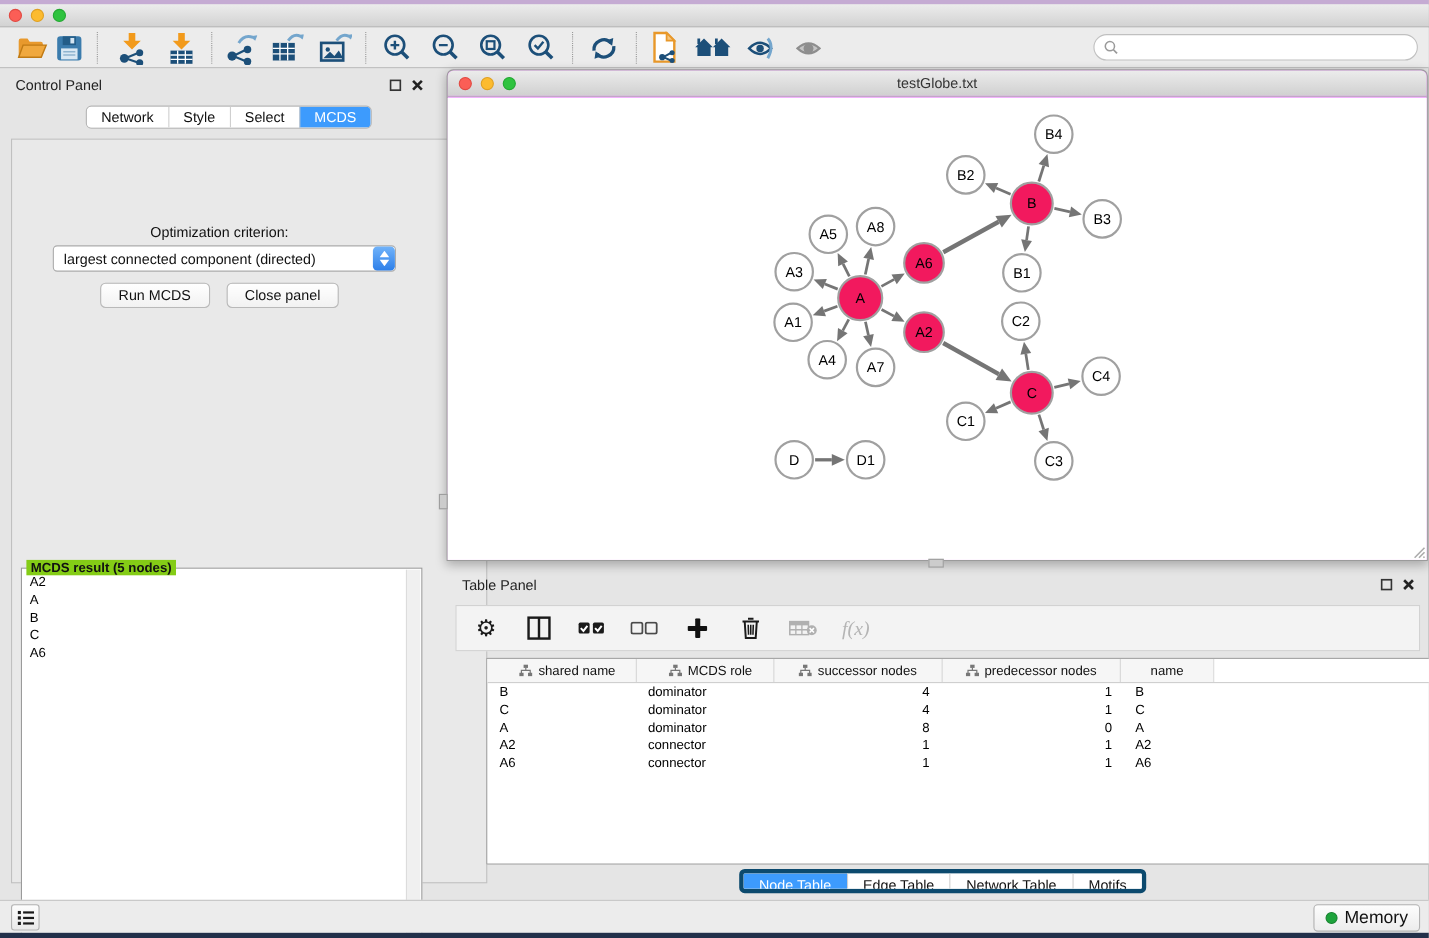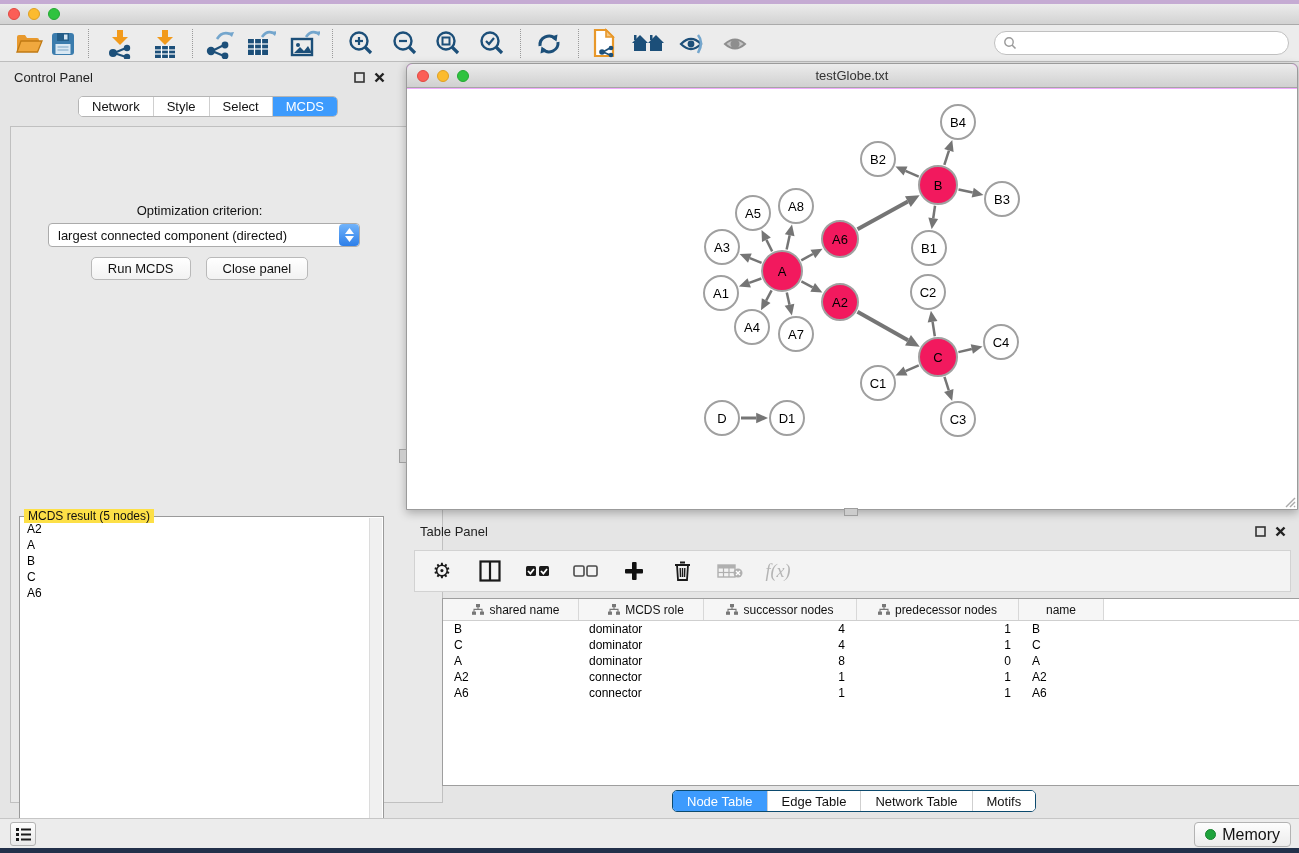--- a/index.html
+++ b/index.html
@@ -49,21 +49,21 @@
     background:linear-gradient(#71b3fa,#2d7fe9); display:flex; flex-direction:column;
     align-items:center; justify-content:center; gap:2px; }
   .btn-row { position:absolute; left:0; top:130px; width:377px; display:flex; justify-content:center; gap:15px; }
   .btn { background:linear-gradient(#ffffff,#f2f2f2); border:1px solid #b9b9b9; border-radius:5px;
     font-size:13px; color:#111; height:23px; padding:0 16px; cursor:pointer;
     font-family:"Liberation Sans", sans-serif; }
 
   .fieldset { position:absolute; left:8px; top:389px; width:365px; height:341px;
     border:1px solid #9a9a9a; background:#fff; }
   .fieldset .legend { position:absolute; top:-8px; left:4px; font-size:12px; color:#111;
-    background:#fde047; padding:0 4px; }
+    background:#84cc16; padding:0 4px;font-weight:bold; }
   .result-list { position:absolute; left:1px; top:4px; right:16px; bottom:1px; overflow:hidden; }
   .result-item { font-size:12px; line-height:16px; padding-left:6px; color:#000; cursor:default; }
   .v-scrolltrack { position:absolute; right:1px; top:1px; bottom:1px; width:13px;
     background:#f0f0f0; border-left:1px solid #dcdcdc; }
 
   
   .net-window { position:absolute; left:406px; top:63px; width:892px; height:447px;
     border:1px solid #9b9b9b; border-radius:6px 6px 0 0; box-shadow:0 3px 10px rgba(0,0,0,.28);
     background:#f0abfc; }
   .net-titlebar { position:absolute; left:0; top:0; width:100%; height:24px;
@@ -93,21 +93,21 @@
   .trow { display:flex; height:16px; align-items:center; cursor:pointer; }
   .td { font-size:12px; color:#000; white-space:nowrap; overflow:hidden; }
   .c0 { width:136px; padding-left:11px; }
   .c1 { width:125px; padding-left:10px; }
   .c2 { width:153px; text-align:right; padding-right:12px; }
   .c3 { width:162px; text-align:right; padding-right:8px; }
   .c4 { width:85px; padding-left:13px; }
   .cfill { flex:1; }
 
   .bottom-tabs { position:absolute; left:266px; top:272px; height:22px; display:flex;
-    border:1px solid #0c4a6e; border-radius:5px; overflow:hidden; background:#fff; }
+    border:4px solid #0c4a6e; border-radius:5px; overflow:hidden; background:#fff; }
   .bt-tab { padding:0 14px; line-height:21px; font-size:13px; color:#111; background:#fff;
     border-left:1px solid #cfcfcf; cursor:pointer; }
   .bt-tab:first-child { border-left:none; }
   .bt-tab.selected { background:#3d9bfd; color:#fff; }
 
   
   .statusbar { position:absolute; left:0; top:818px; width:100%; height:30px; background:#ececec;
     border-top:1px solid #c6c6c6; }
   .sb-listbtn { position:absolute; left:10px; top:3px; width:26px; height:24px;
     background:linear-gradient(#fdfdfd,#e9e9e9); border:1px solid #b3b3b3; border-radius:3px;

